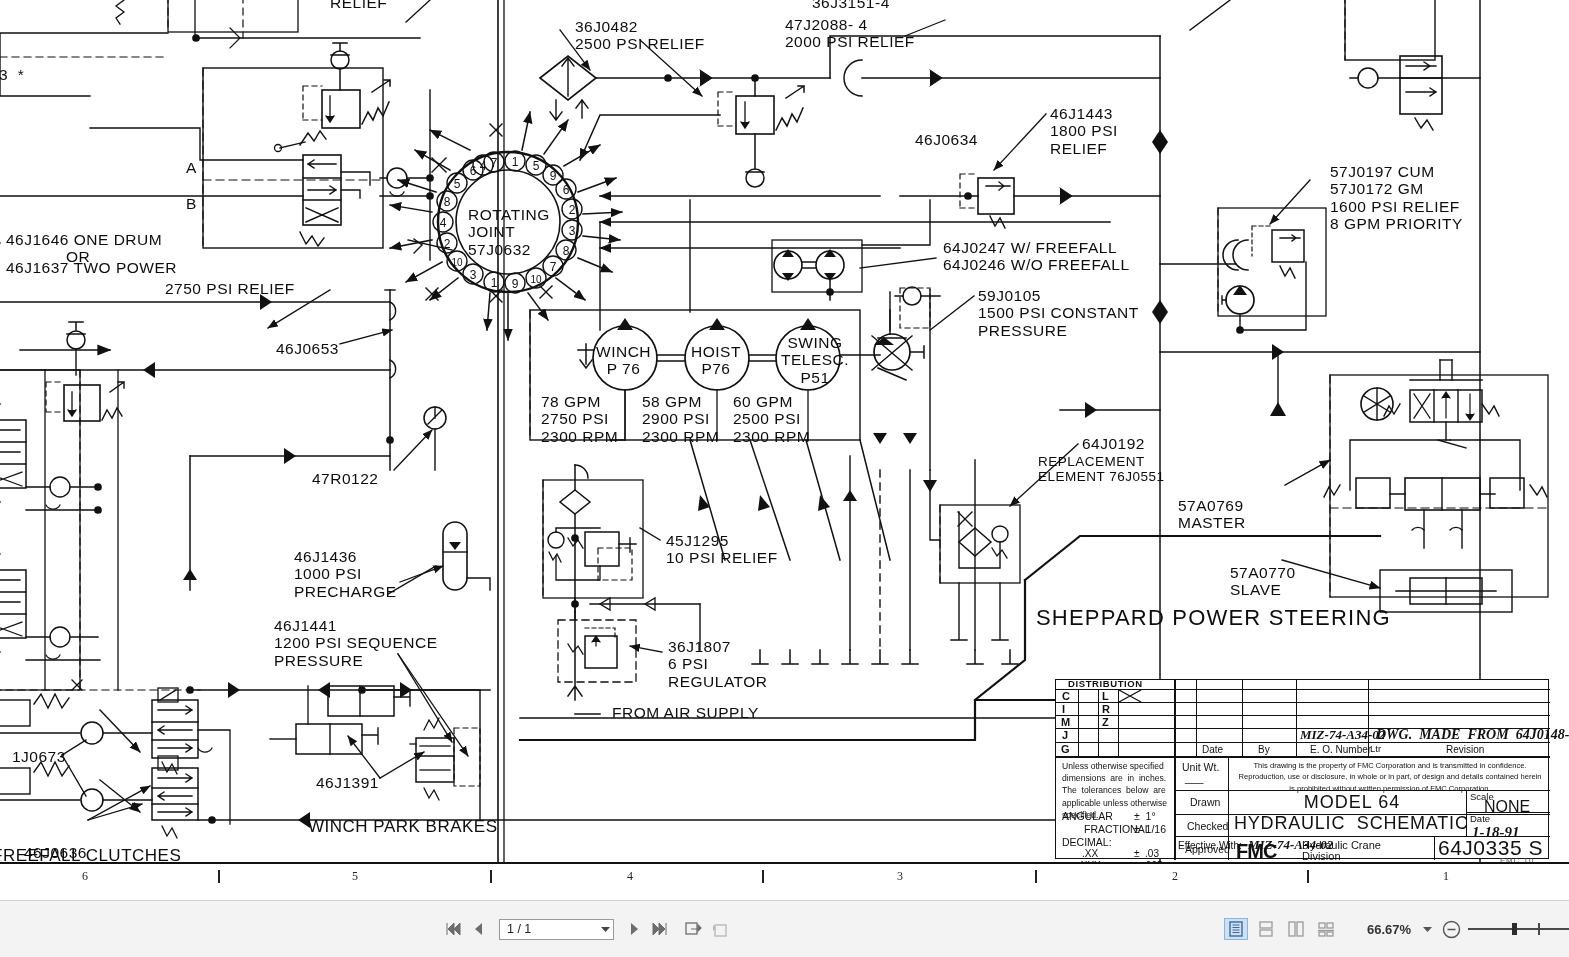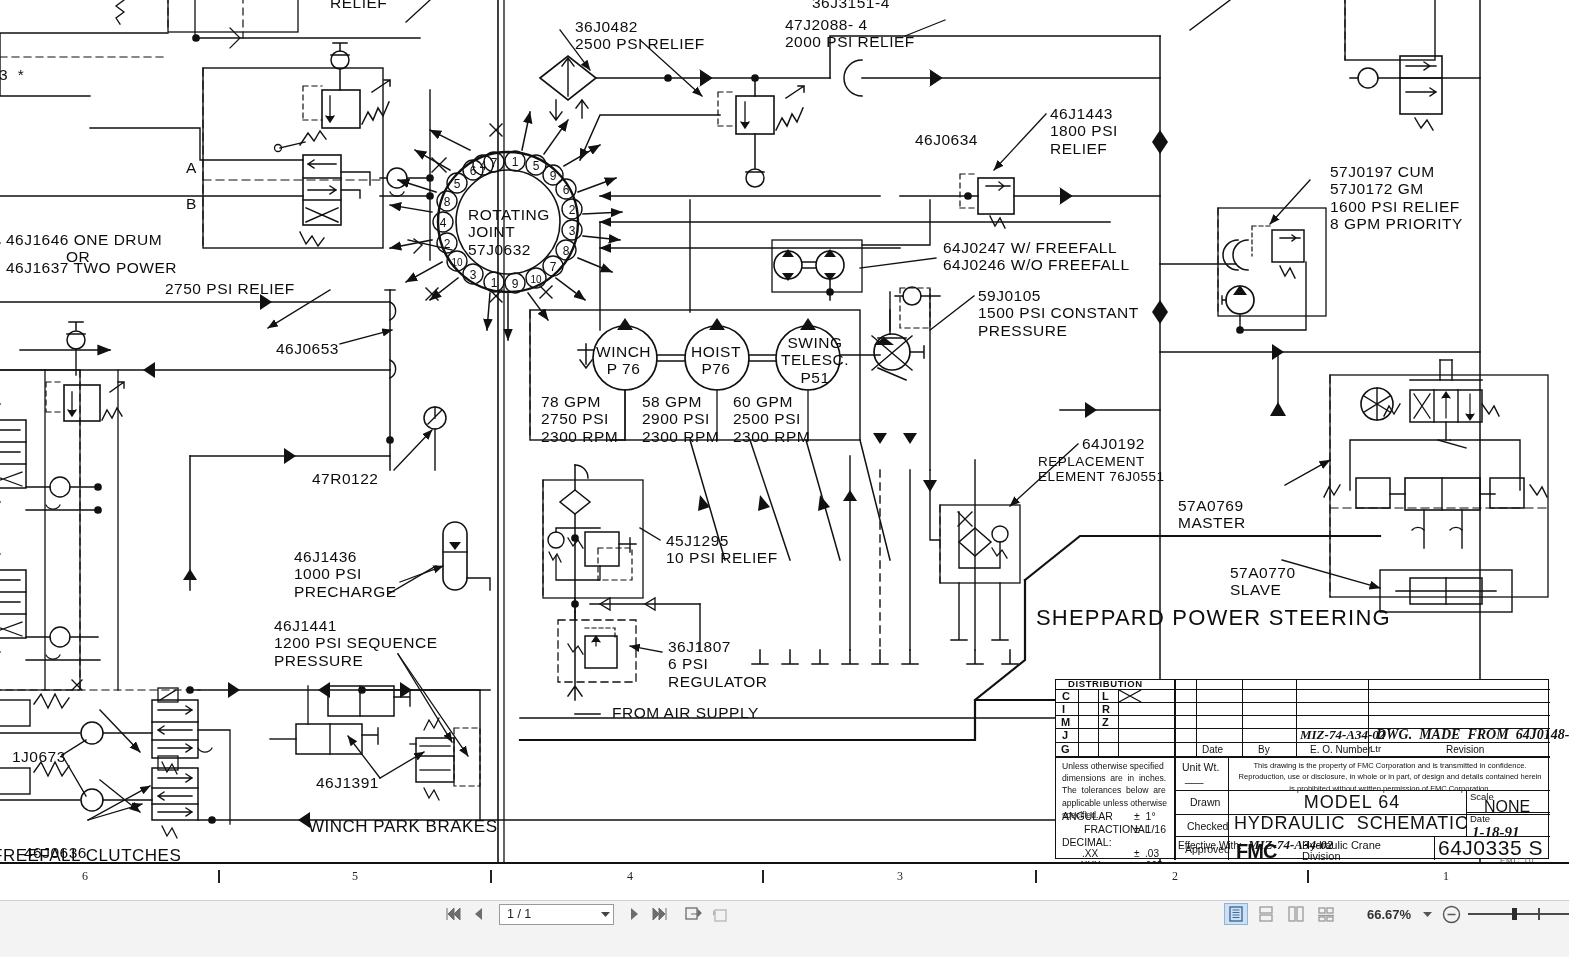--- a/index.html
+++ b/index.html
@@ -59,21 +59,21 @@
     position:absolute; left:0; top:862px; width:1569px; height:38px;
     background:#fff; border-top:2.2px solid #111;
   }
   .rnum { position:absolute; top:5px; font-size:12px; color:#222; font-family:"Liberation Serif", serif; }
   .rtick { position:absolute; top:6px; width:1.6px; height:13px; background:#222; }
 
   
   #toolbar {
     position:absolute; left:0; top:900px; width:1569px; height:57px;
     background:#f3f3f3; border-top:1px solid #cfcfcf;
-    display:flex; align-items:flex-start;
+    display:flex; align-items:center;
   }
   #scrolltrack {
     position:absolute; left:0; top:900px; width:1569px; height:12px;
     background:#c8c8c8;
   }
   .tb-group { display:flex; align-items:center; }
   .tbbtn {
     width:26px; height:26px; display:flex; align-items:center; justify-content:center;
     color:#5a5a5a; cursor:pointer;
   }

